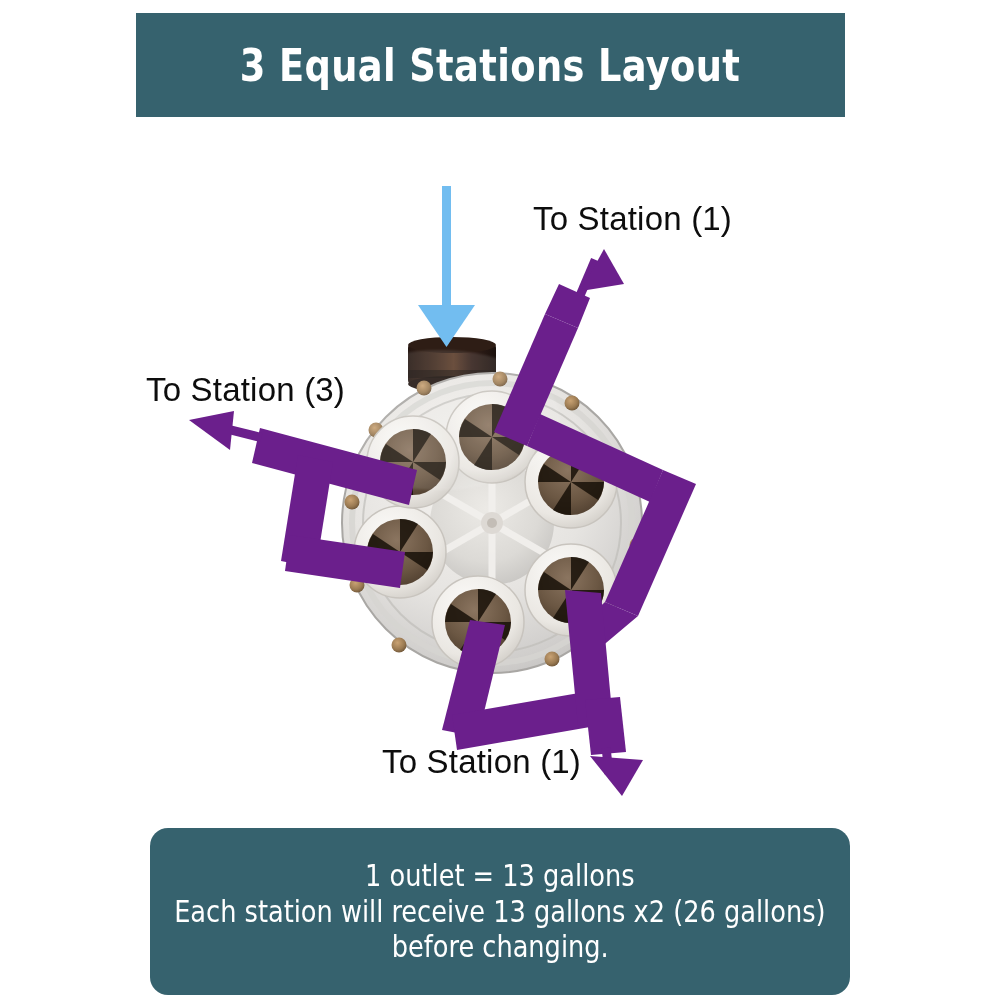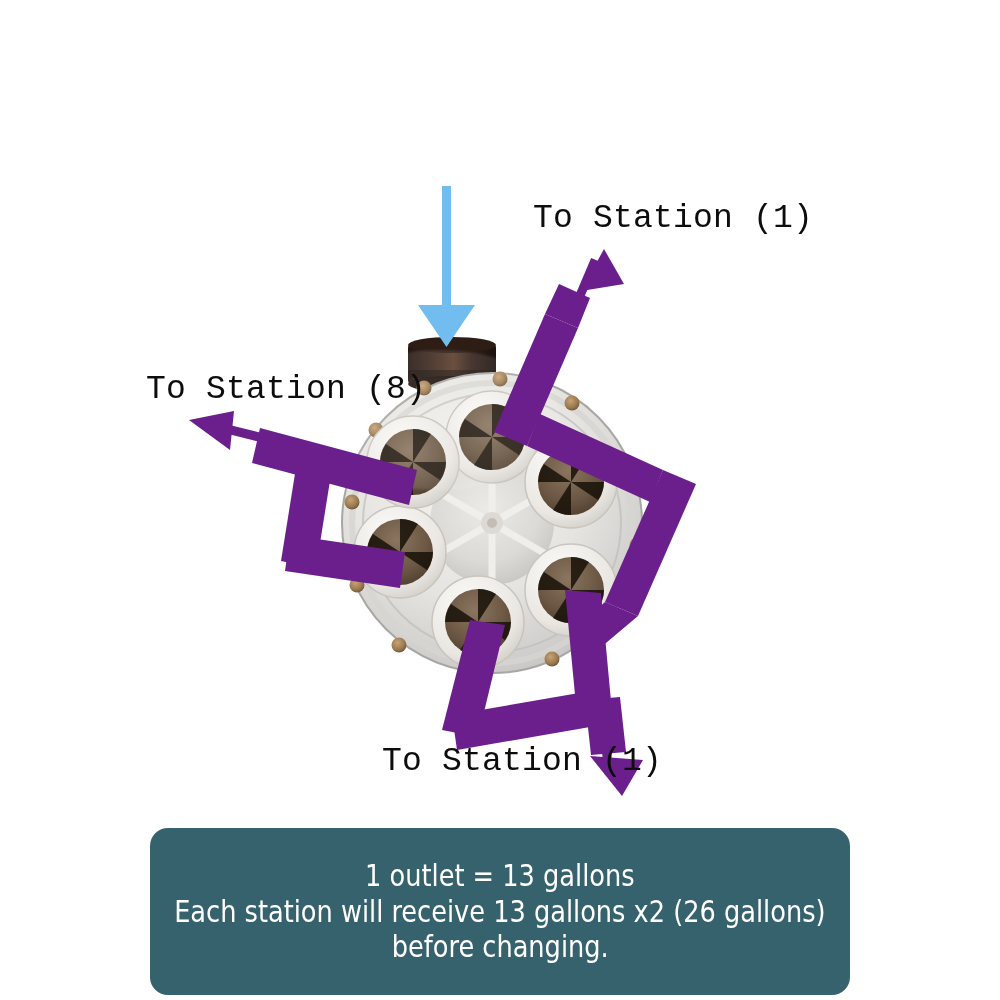--- a/index.html
+++ b/index.html
@@ -20,21 +20,21 @@
     color:#ffffff;
     font-family:"DejaVu Sans Condensed","Liberation Sans Narrow","Liberation Sans",sans-serif;
     font-size:44px;font-weight:700;letter-spacing:.4px;
     transform:scaleX(.93);transform-origin:center;
     white-space:nowrap;
   }
 
   
   .lbl{
     position:absolute;white-space:nowrap;
-    font-family:Liberation Mono, monospace;
+    font-family:Liberation Sans, sans-serif;
     color:#0d0d0d;font-size:33px;font-weight:400;letter-spacing:.2px;
   }
   #lbl-inlet{
     left:322px;top:137px;
     color:#2b7ead;font-weight:700;font-size:34px;
     font-family:"DejaVu Sans Condensed","Liberation Sans Narrow","Liberation Sans",sans-serif;
     letter-spacing:0;
   }
   #lbl-s1{left:533px;top:200px;}
   #lbl-s3{left:146px;top:371px;}
@@ -55,20 +55,23 @@
   }
 
   
   svg.art{position:absolute;left:0;top:0;width:1000px;height:1000px;}
 </style>
 </head>
 <body>
 
 <div id="stage">
 
+  <div class="header-bar">
+    <div class="header-title">3 Equal Stations Layout</div>
+  </div>
 
   <svg class="art" viewBox="0 0 1000 1000">
     <defs>
       <radialGradient id="bodyG" cx="42%" cy="34%" r="78%">
         <stop offset="0%" stop-color="#f6f4f1"></stop>
         <stop offset="52%" stop-color="#e6e4e1"></stop>
         <stop offset="82%" stop-color="#cfcdcb"></stop>
         <stop offset="100%" stop-color="#b9b8b7"></stop>
       </radialGradient>
       <radialGradient id="hubG" cx="45%" cy="38%" r="72%">
@@ -260,21 +263,21 @@
 
       <path d="M585 700 L620 697 L626 752 L591 755 Z"></path>
 
       <rect x="603" y="748" width="9" height="26" transform="rotate(-6 607 761)"></rect>
 
       <polygon points="590,756 643,760 622,796"></polygon>
     </g>
   </svg>
 
   <div class="lbl" id="lbl-s1">To Station (1)</div>
-  <div class="lbl" id="lbl-s3">To Station (8)</div>
+  <div class="lbl" id="lbl-s3">To Station (3)</div>
   <div class="lbl" id="lbl-s2">To Station (1)</div>
 
   <div class="note-box">
     <div class="note-line">1 outlet = 13 gallons</div>
     <div class="note-line">Each station will receive 13 gallons x2 (26 gallons)</div>
     <div class="note-line">before changing.</div>
   </div>
 
 </div>
 

